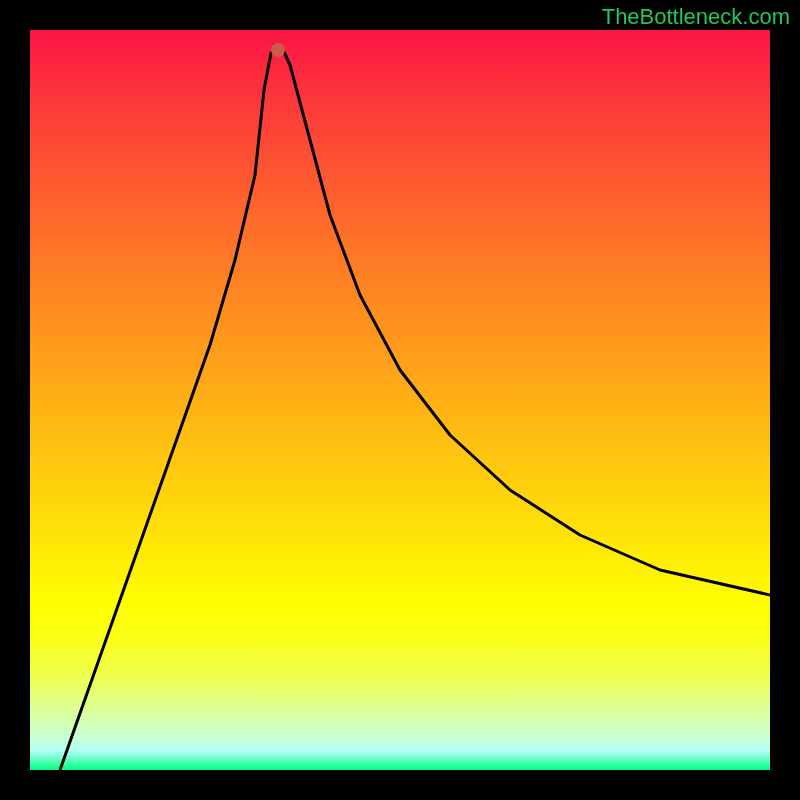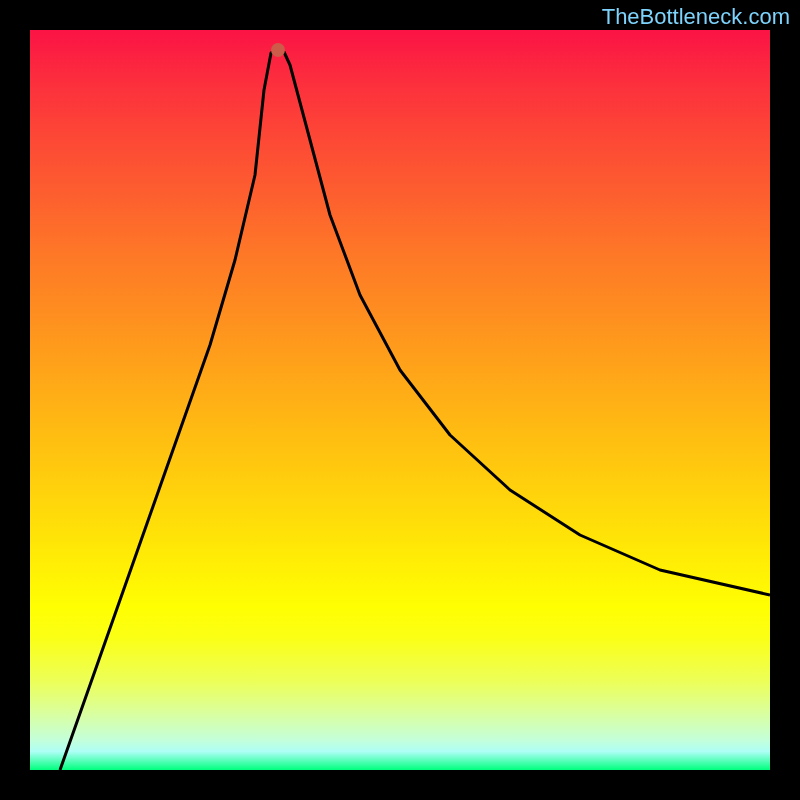--- a/index.html
+++ b/index.html
@@ -8,21 +8,21 @@
     width: 800px;
     height: 800px;
     background: #000;
     position: relative;
     font-family: Arial, Helvetica, sans-serif;
   }
   .watermark {
     position: absolute;
     top: 4px;
     right: 10px;
-    color: #7dd3fc;
+    color: #22c55e;
     font-size: 22px;
     font-weight: 500;
     z-index: 10;
   }
   .plot-area {
     position: absolute;
     left: 30px;
     top: 30px;
     width: 740px;
     height: 740px;

